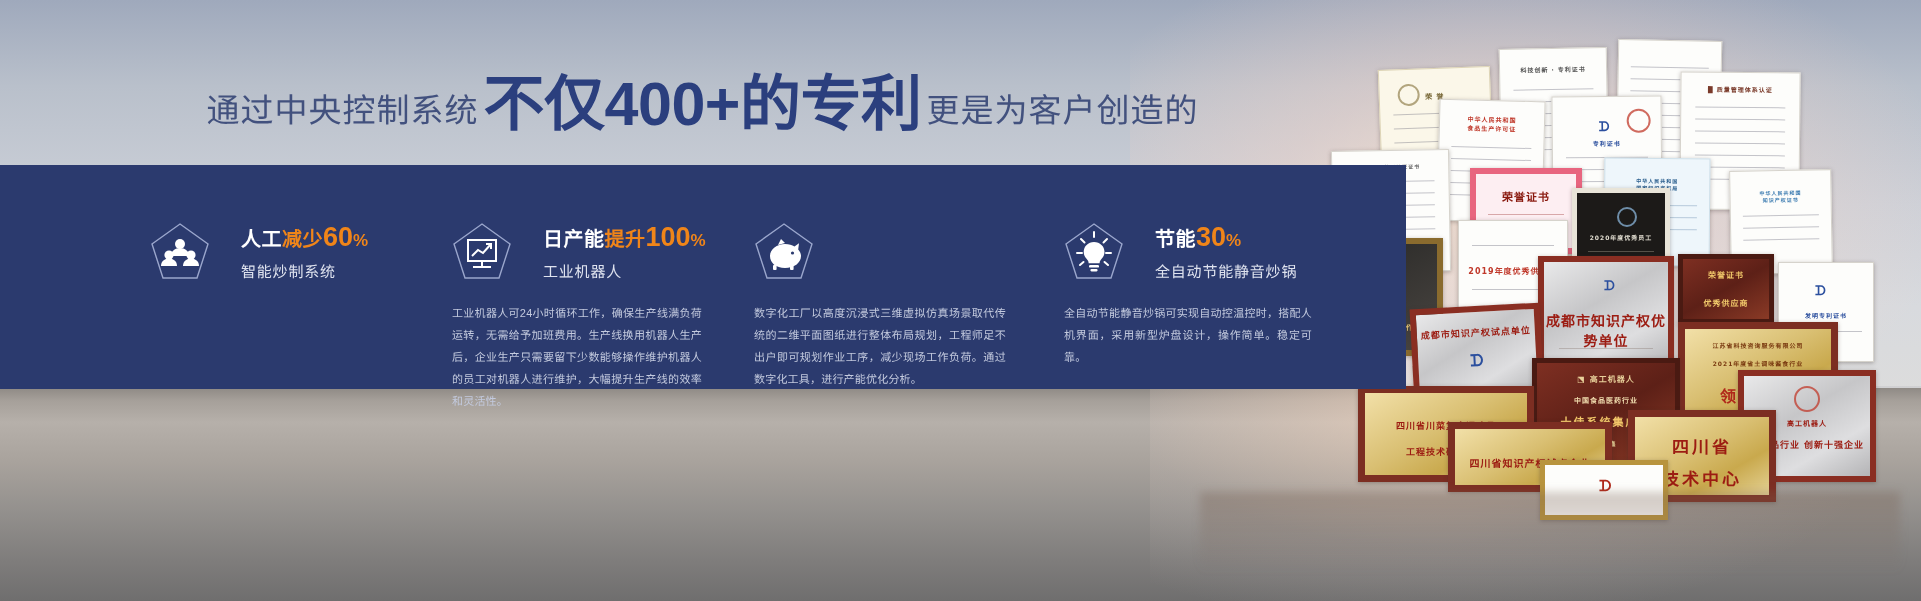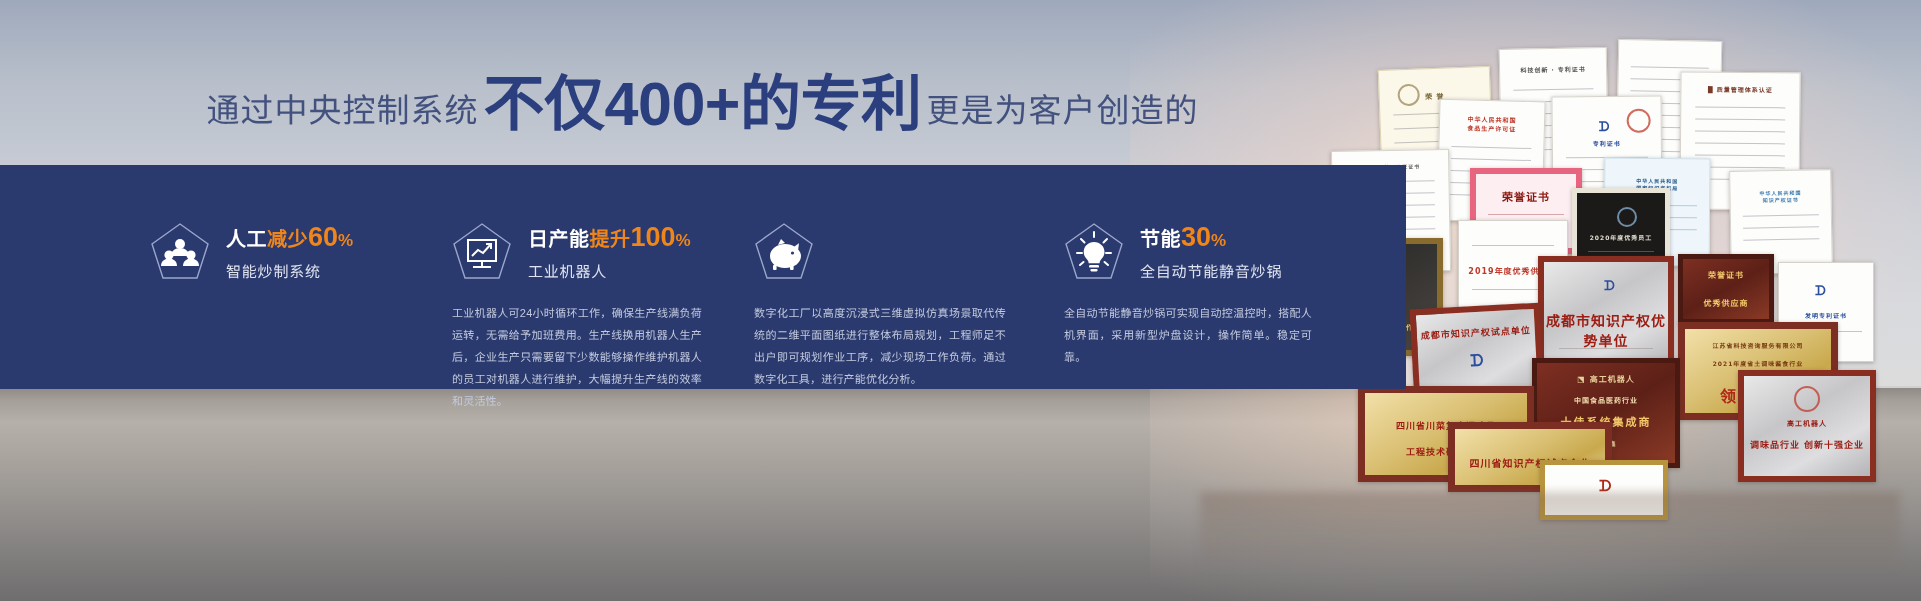--- a/index.html
+++ b/index.html
@@ -68,21 +68,21 @@
   .f1{left:150px;width:260px;}
   .f2{left:192px;width:260px;}
   .f3{left:234px;width:268px;}
   .f4{left:276px;width:268px;}
 
   .feat-head{display:flex;align-items:flex-start;margin-top:55px;}
   .hexwrap{
     width:60px;height:62px;flex:0 0 60px;margin-right:16px;position:relative;top:2px;
   }
   .hexwrap svg{display:block;}
-  .feat-texts{padding-top:2px;}
+  .feat-texts{padding-top:2px;margin-left:15px;}
   .feat-title{
     font-size:20px;font-weight:700;color:#ffffff;white-space:nowrap;line-height:1.15;
     letter-spacing:0.5px;
   }
   .feat-title .num{font-size:27px;font-weight:800;color:#f08519;letter-spacing:0;}
   .feat-title .orange{color:#f08519;}
   .feat-title .pct{font-size:17px;font-weight:700;color:#f08519;}
   .feat-sub{
     font-size:15px;color:#dfe3ef;margin-top:7px;letter-spacing:.8px;font-weight:400;
   }
@@ -280,20 +280,24 @@
       <div class="cert-title goldtxt" style="top:26px;font-size:9px;font-weight:800;">四川省川菜复合调味品</div>
       <div class="cert-title goldtxt" style="top:52px;font-size:9px;font-weight:800;">工程技术研究中心</div>
     </div>
     <div class="cert plaque-gold" style="left:268px;top:382px;width:164px;height:70px;">
       <div class="cert-title goldtxt" style="top:26px;font-size:10px;font-weight:800;">四川省知识产权试点企业</div>
     </div>
     <div class="cert plaque-steel" style="left:558px;top:330px;width:138px;height:112px;">
       <div class="seal" style="left:50px;top:10px;width:22px;height:22px;"></div>
       <div class="cert-title goldtxt" style="top:42px;font-size:7px;">高工机器人</div>
       <div class="cert-title goldtxt" style="top:62px;font-size:9px;font-weight:800;">调味品行业 创新十强企业</div>
+    </div>
+    <div class="cert plaque-gold" style="left:448px;top:370px;width:148px;height:92px;">
+      <div class="cert-title goldtxt" style="top:16px;font-size:17px;font-weight:800;letter-spacing:3px;">四川省</div>
+      <div class="cert-title goldtxt" style="top:48px;font-size:17px;font-weight:800;letter-spacing:3px;">技术中心</div>
     </div>
     <div class="cert cert-paper" style="left:360px;top:420px;width:128px;height:60px;border:5px solid #b8943e;">
       <div class="logo-d" style="left:54px;top:12px;font-size:15px;color:#b0281a;">ᗪ</div>
     </div>
   </div>
   <div class="floor-reflect"></div>
 
   <div class="headline">
     <span class="hl-pre">通过中央控制系统</span>
     <span class="hl-big">不仅400+的专利</span>

